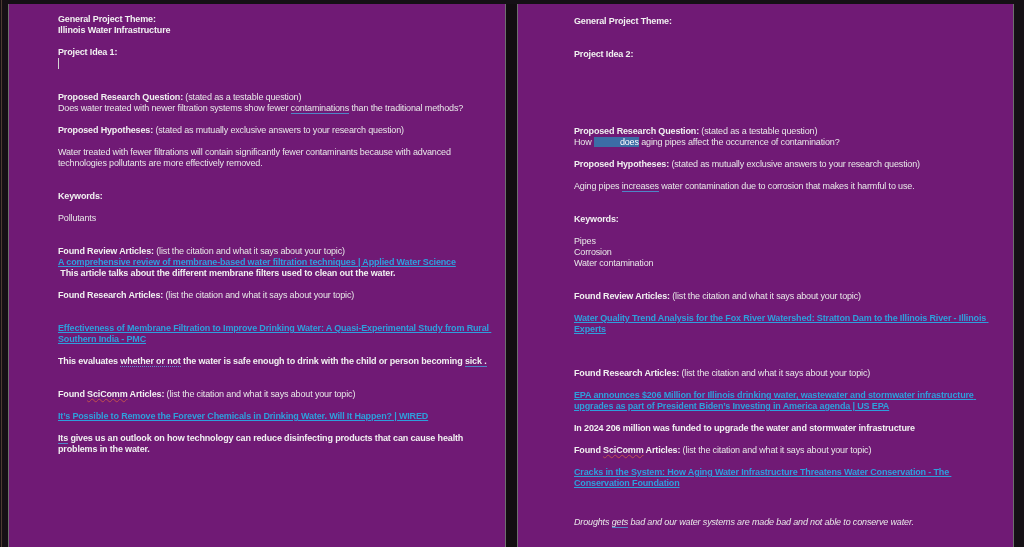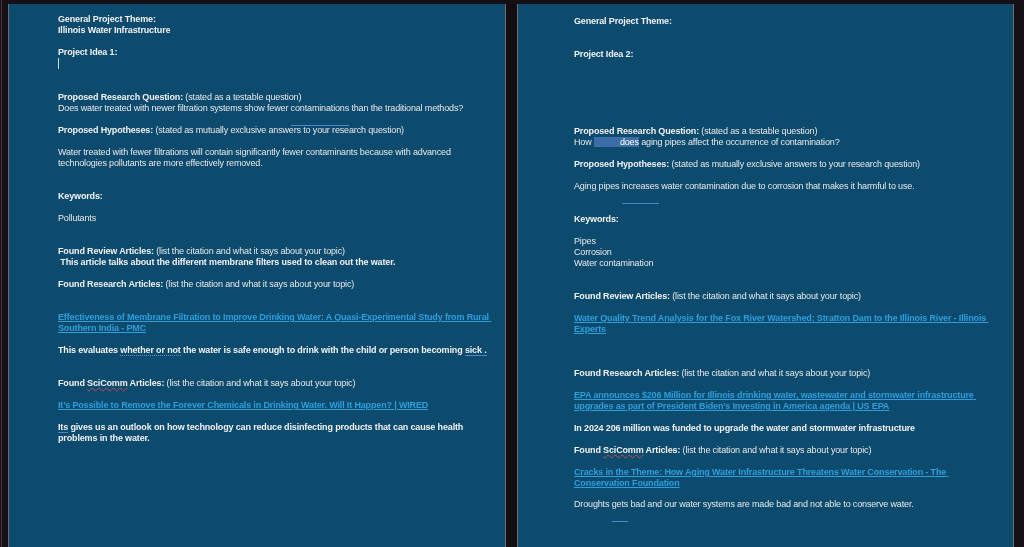--- a/index.html
+++ b/index.html
@@ -17,21 +17,21 @@
     position: absolute; top: 4px; left: 0;
     width: 1024px; height: 543px;
     display: flex; flex-direction: row;
   }
   .spacer-left  { width: 8px;  flex: 0 0 auto; }
   .page-gap     { width: 11px; flex: 0 0 auto; background: #120d10; }
   .spacer-right { flex: 1 1 auto; }
   .page {
     flex: 0 0 auto;
     height: 543px;
-    background: #0c4a6e;
+    background: #701a75;
     border-left: 1px solid #6e6e6e;
     border-right: 1px solid #6e6e6e;
     box-sizing: border-box;
     color: #e8e8e8;
     font-size: 9px;
     letter-spacing: -0.15px;
     overflow: hidden;
   }
   #page1 { width: 498px; padding: 10px 10px 0 49px; }
   #page2 { width: 497px; padding: 12px 12px 0 56px; }
@@ -39,21 +39,21 @@
   .run  { white-space: pre-wrap; }
   .r-n  { font-weight: normal; }
   .r-b  { font-weight: bold; color: #f1f1f1; }
   .r-link {
     font-weight: bold;
     color: #2e9fdd;
     text-decoration: underline;
     text-decoration-color: #2e9fdd;
     cursor: pointer;
   }
-  .r-gram   { border-bottom: 1px solid #4f86c6; padding-bottom: 12px; }
+  .r-gram   { border-bottom: 1px solid #4f86c6; padding-bottom: 0px; }
   .r-bgram  { font-weight: bold; color: #f1f1f1; border-bottom: 1px solid #4f86c6; }
   .r-bdot   { font-weight: bold; color: #f1f1f1; border-bottom: 1px dotted #5b8fd0; }
   .r-bu     { font-weight: bold; color: #f1f1f1; border-bottom: 1px solid #4f86c6; margin-top: 9px; }
   .r-bspell { font-weight: bold; color: #f1f1f1;
               text-decoration: underline wavy #c0504d;
               text-decoration-thickness: 1px; text-underline-offset: 1px; }
   .r-hl     { background: #3c6da6; color: #ffffff; padding-left: 26px; }
   .caret {
     display: inline-block;
     width: 1px; height: 11px;
@@ -73,20 +73,21 @@
       <div class="para"><span class="run r-b">Illinois Water Infrastructure</span></div>
       <div class="para" style="margin-top: 11px;"><span class="run r-b">Project Idea 1:</span></div>
       <div class="para"><span class="caret"></span></div>
       <div class="para" style="margin-top: 22px;"><span class="run r-b">Proposed Research Question:</span><span class="run r-n"> (stated as a testable question)</span></div>
       <div class="para"><span class="run r-n">Does water treated with newer filtration systems show fewer </span><span class="run r-gram">contaminations</span><span class="run r-n"> than the traditional methods?</span></div>
       <div class="para" style="margin-top: 11px;"><span class="run r-b">Proposed Hypotheses:</span><span class="run r-n"> (stated as mutually exclusive answers to your research question)</span></div>
       <div class="para" style="margin-top: 11px;"><span class="run r-n">Water treated with fewer filtrations will contain significantly fewer contaminants because with advanced technologies pollutants are more effectively removed.</span></div>
       <div class="para" style="margin-top: 22px;"><span class="run r-b">Keywords:</span></div>
       <div class="para" style="margin-top: 11px;"><span class="run r-n">Pollutants</span></div>
       <div class="para" style="margin-top: 22px;"><span class="run r-b">Found Review Articles:</span><span class="run r-n"> (list the citation and what it says about your topic)</span></div>
+      <div class="para"><span class="run r-link">A comprehensive review of membrane-based water filtration techniques | Applied Water Science</span></div>
       <div class="para"><span class="run r-b"> This article talks about the different membrane filters used to clean out the water.</span></div>
       <div class="para" style="margin-top: 11px;"><span class="run r-b">Found Research Articles:</span><span class="run r-n"> (list the citation and what it says about your topic)</span></div>
       <div class="para" style="margin-top: 22px;"><span class="run r-link">Effectiveness of Membrane Filtration to Improve Drinking Water: A Quasi-Experimental Study from Rural Southern India - PMC</span></div>
       <div class="para" style="margin-top: 11px;"><span class="run r-b">This evaluates </span><span class="run r-bdot">whether or not</span><span class="run r-b"> the water is safe enough to drink with the child or person becoming </span><span class="run r-bu">sick .</span></div>
       <div class="para" style="margin-top: 22px;"><span class="run r-b">Found </span><span class="run r-bspell">SciComm</span><span class="run r-b"> Articles:</span><span class="run r-n"> (list the citation and what it says about your topic)</span></div>
       <div class="para" style="margin-top: 11px;"><span class="run r-link">It’s Possible to Remove the Forever Chemicals in Drinking Water. Will It Happen? | WIRED</span></div>
       <div class="para" style="margin-top: 11px;"><span class="run r-bgram">Its</span><span class="run r-b"> gives us an outlook on how technology can reduce disinfecting products that can cause health problems in the water.</span></div>
     </div>
   <div class="page-gap"></div>
   <div class="page" id="page2">
@@ -99,17 +100,17 @@
       <div class="para" style="margin-top: 22px;"><span class="run r-b">Keywords:</span></div>
       <div class="para" style="margin-top: 11px;"><span class="run r-n">Pipes</span></div>
       <div class="para"><span class="run r-n">Corrosion</span></div>
       <div class="para"><span class="run r-n">Water contamination</span></div>
       <div class="para" style="margin-top: 22px;"><span class="run r-b">Found Review Articles:</span><span class="run r-n"> (list the citation and what it says about your topic)</span></div>
       <div class="para" style="margin-top: 11px;"><span class="run r-link">Water Quality Trend Analysis for the Fox River Watershed: Stratton Dam to the Illinois River - Illinois Experts</span></div>
       <div class="para" style="margin-top: 33px;"><span class="run r-b">Found Research Articles:</span><span class="run r-n"> (list the citation and what it says about your topic)</span></div>
       <div class="para" style="margin-top: 11px;"><span class="run r-link">EPA announces $206 Million for Illinois drinking water, wastewater and stormwater infrastructure upgrades as part of President Biden’s Investing in America agenda | US EPA</span></div>
       <div class="para" style="margin-top: 11px;"><span class="run r-b">In 2024 206 million was funded to upgrade the water and stormwater infrastructure</span></div>
       <div class="para" style="margin-top: 11px;"><span class="run r-b">Found </span><span class="run r-bspell">SciComm</span><span class="run r-b"> Articles:</span><span class="run r-n"> (list the citation and what it says about your topic)</span></div>
-      <div class="para" style="margin-top: 11px;"><span class="run r-link">Cracks in the Theme: How Aging Water Infrastructure Threatens Water Conservation - The Conservation Foundation</span></div>
-      <div class="para" style="margin-top: 10px;"><span class="run r-n">Droughts </span><span class="run r-gram">gets</span><span class="run r-n"> bad and our water systems are made bad and not able to conserve water.</span></div>
+      <div class="para" style="margin-top: 11px;"><span class="run r-link">Cracks in the System: How Aging Water Infrastructure Threatens Water Conservation - The Conservation Foundation</span></div>
+      <div class="para" style="margin-top: 28px; font-style: italic;"><span class="run r-n">Droughts </span><span class="run r-gram">gets</span><span class="run r-n"> bad and our water systems are made bad and not able to conserve water.</span></div>
     </div>
   <div class="spacer-right"></div>
 </div>
 
 </body></html>

